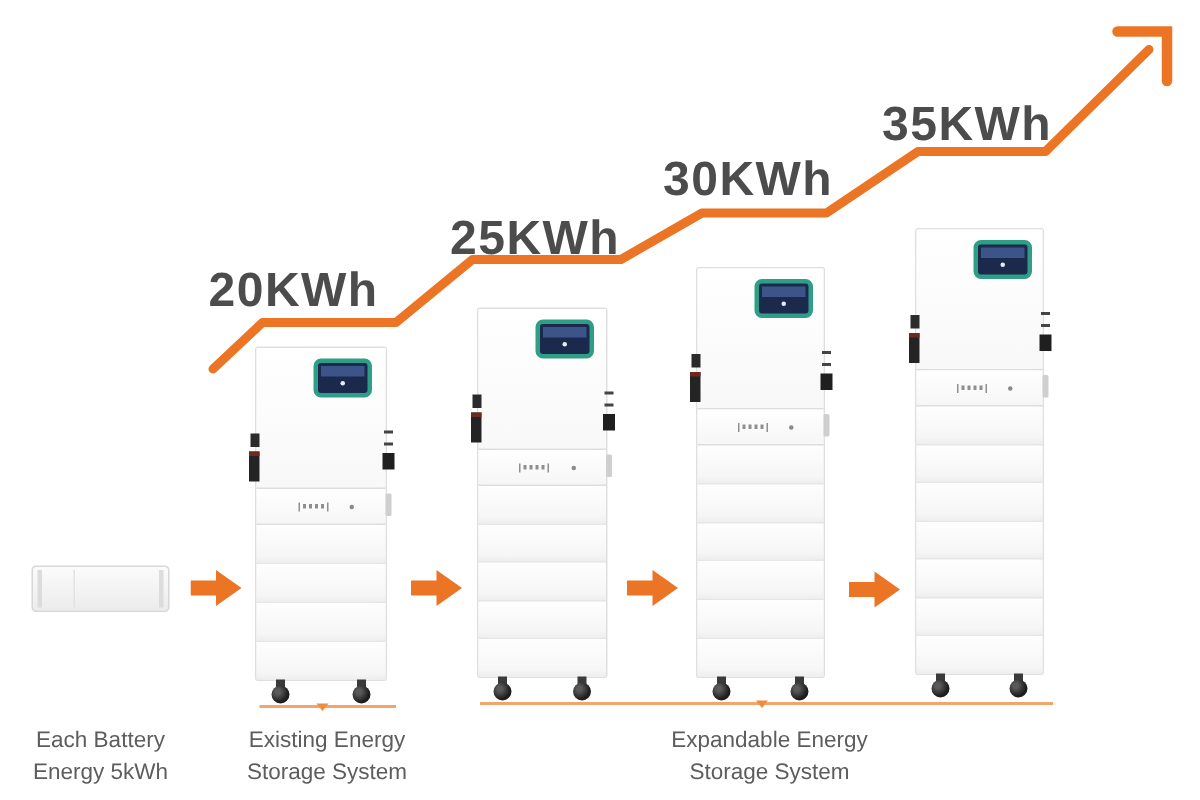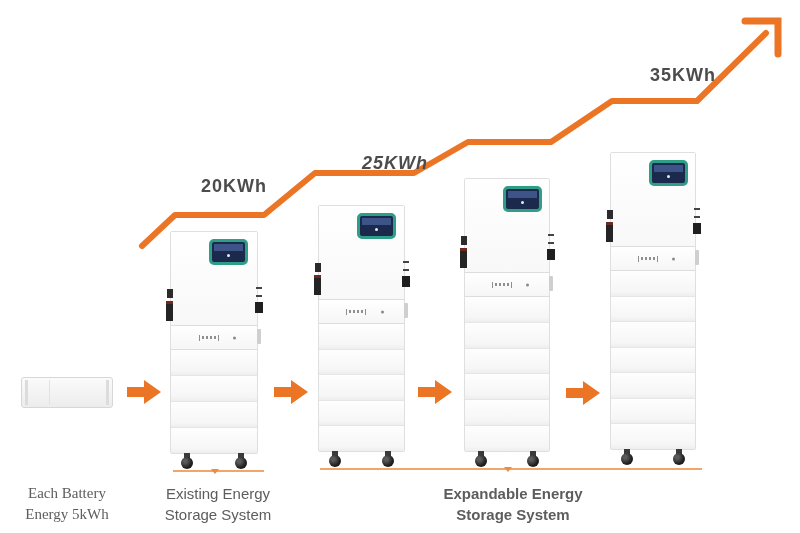--- a/index.html
+++ b/index.html
@@ -5,23 +5,23 @@
   html,body{margin:0;padding:0;background:#fff;}
   body{width:800px;height:533px;font-family:"Liberation Sans",sans-serif;
        --accent:#EB7524; --underline:#F3A469; --caret:#EE8C3F;
        --heading:#4C4C4C; --caption:#5D5D5D; --frame:#2E9E86; --screenbg:#1B2A4C;}
   .stage{position:relative;width:800px;height:533px;overflow:hidden;background:#fff;}
 
   
   .growth{position:absolute;left:0;top:0;width:800px;height:533px;pointer-events:none;}
 
   
-  .kwh{position:absolute;width:128px;text-align:right;font-size:18px;font-weight:bold;
+  .kwh{position:absolute;width:128px;text-align:left;font-size:32px;font-weight:bold;
        color:var(--heading);letter-spacing:1px;line-height:1;}
-  .k1{left:139px;top:177px;} .k2{left:300px;top:154px;font-style:italic;}
+  .k1{left:139px;top:177px;} .k2{left:300px;top:142px;}
   .k3{left:442px;top:103px;} .k4{left:588px;top:66px;}
 
   
   .single-module{position:absolute;left:21px;top:377px;width:90px;height:29px;
        background:linear-gradient(180deg,#fbfbfb,#ececec);
        border:1px solid #d7d7d7;border-radius:3px;}
   .single-module::before,.single-module::after{content:"";position:absolute;top:2px;bottom:2px;width:3px;background:#dcdcdc;}
   .single-module::before{left:3px;} .single-module::after{right:3px;}
   .module-line{position:absolute;left:30%;top:2px;bottom:2px;width:1px;background:#e2e2e2;}
 
@@ -69,34 +69,35 @@
 
   
   .underline{position:absolute;height:2px;background:var(--underline);}
   .u1{left:173px;top:470px;width:91px;}
   .u2{left:320px;top:468px;width:382px;}
   .caret{position:absolute;width:0;height:0;border-left:4px solid transparent;border-right:4px solid transparent;border-top:5px solid var(--caret);}
   .c1{left:211px;top:469px;} .c2{left:504px;top:467px;}
 
   
   .caption{position:absolute;top:483px;color:var(--caption);font-size:15px;line-height:21px;text-align:center;}
-  .cap0{left:2px;width:130px;font-family:Liberation Serif, serif;} .cap1{left:143px;width:150px;} .cap2{left:413px;width:200px;font-weight:bold;}
+  .cap0{left:2px;width:130px;} .cap1{left:143px;width:150px;} .cap2{left:413px;width:200px;}
 </style>
 </head>
 <body style="--accent: #EB7524; --underline: #F3A469; --caret: #EE8C3F; --heading: #4C4C4C; --caption: #5D5D5D; --frame: #2E9E86; --screenbg: #1B2A4C;">
 
 <div class="stage">
 
   <svg class="growth" viewBox="0 0 800 533">
     <polyline fill="none" style="stroke:var(--accent)" stroke-width="6" stroke-linejoin="round" stroke-linecap="round" points="142,246 175,215 264,215 315,173 414,173 468,142 551,142 612,101 697,101 766,33"></polyline>
     <path fill="none" style="stroke:var(--accent)" stroke-width="7" stroke-linejoin="miter" stroke-linecap="round" d="M745,21 L778,21 L778,54"></path>
   </svg>
 
   <div class="kwh k1">20KWh</div>
   <div class="kwh k2">25KWh</div>
+  <div class="kwh k3">30KWh</div>
   <div class="kwh k4">35KWh</div>
 
   <div class="single-module">
     <div class="module-line"></div>
   </div>
 
   <svg class="flow-arrow a1" viewBox="0 0 34 26">
       <polygon points="0,8 17,8 17,1 34,13 17,25 17,18 0,18"></polygon>
     </svg>
   <svg class="flow-arrow a2" viewBox="0 0 34 26">

